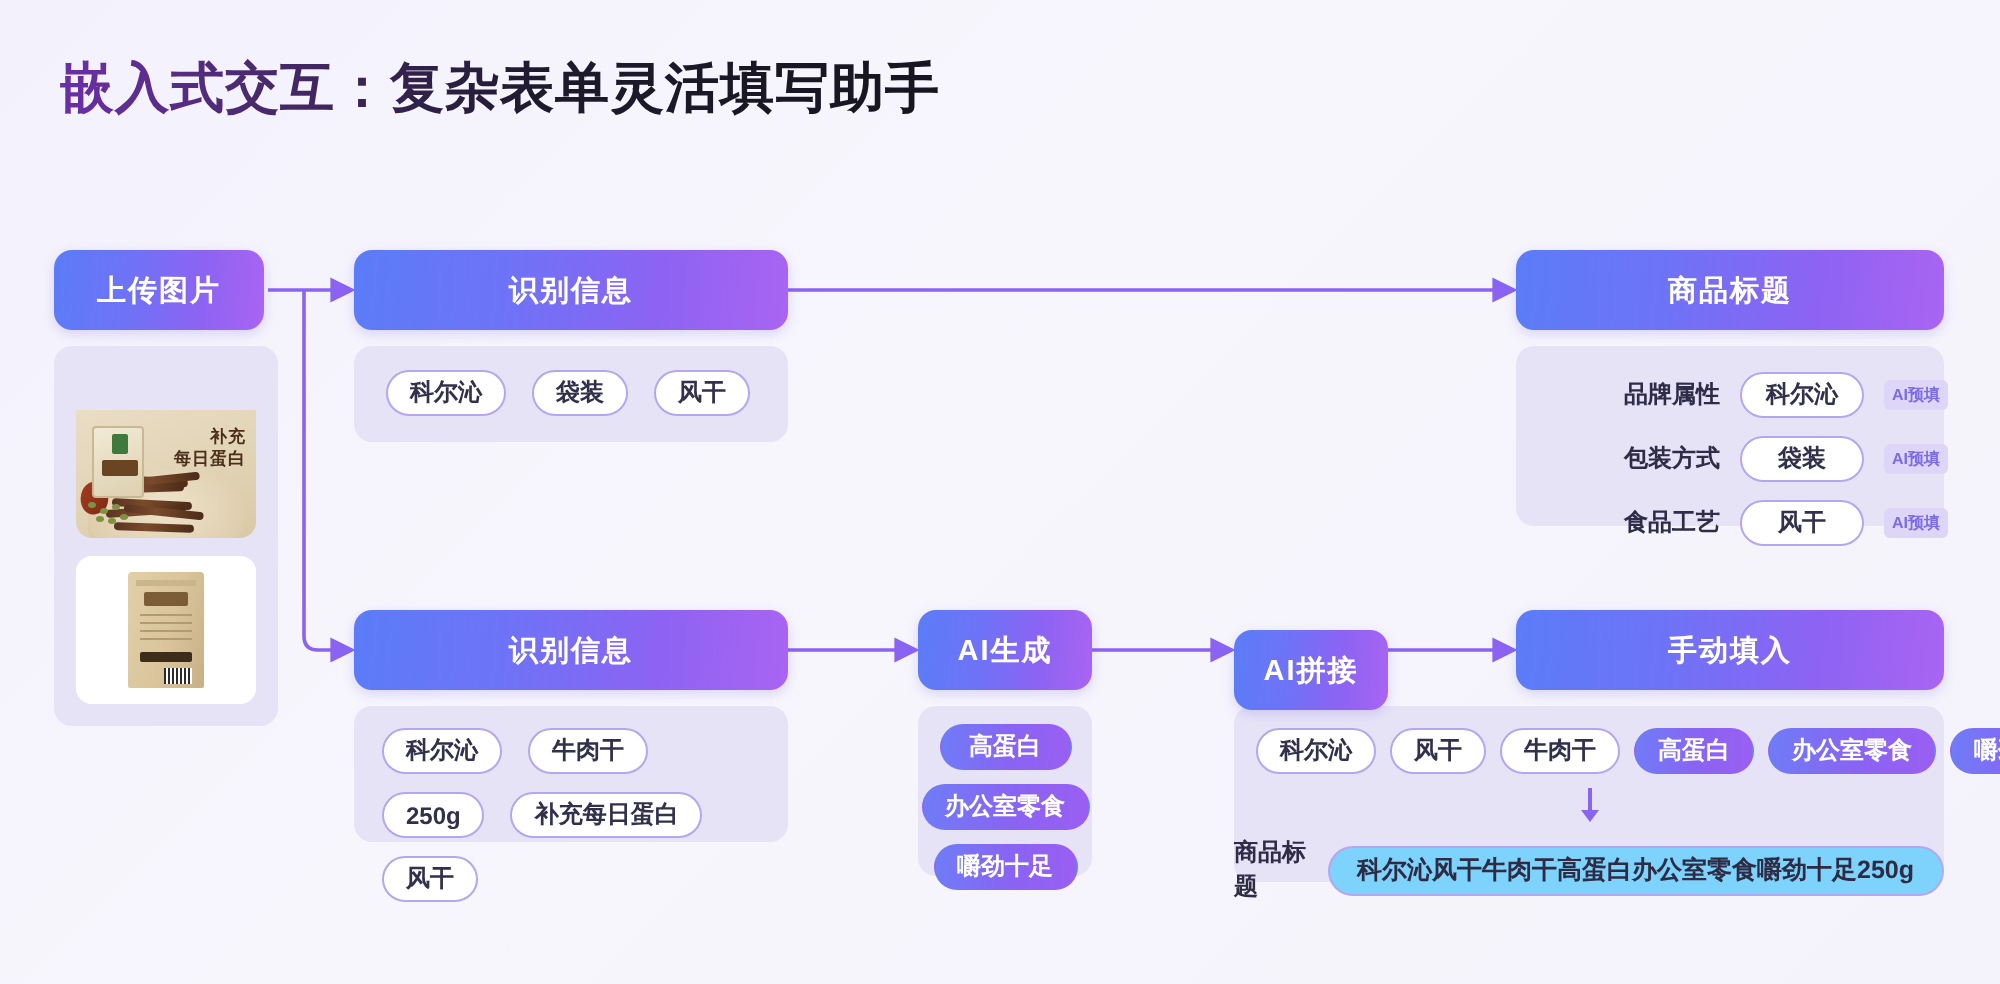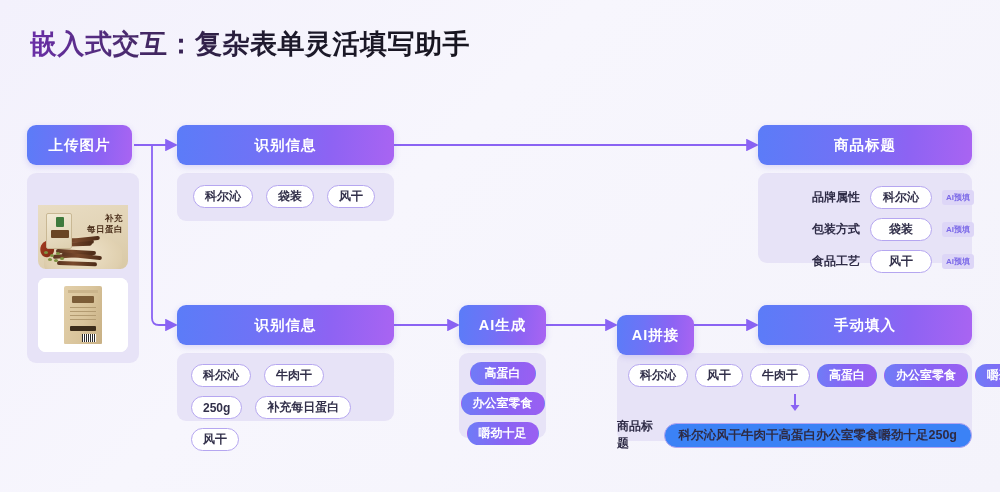--- a/index.html
+++ b/index.html
@@ -129,21 +129,21 @@
     font-size: 8px; font-weight: bold; color: #7c6ae8;
     background: #ddd6f7; border-radius: 3px; padding: 2px 4px; white-space: nowrap;
   }
 
   
   .down-arrow { display: flex; justify-content: center; margin: 7px 0 6px 0; }
   .compose-row { display: flex; align-items: center; justify-content: center; gap: 4px; }
   .compose-label { font-size: 12px; font-weight: bold; color: #2f2c47; }
   .compose-value {
     height: 25px; padding: 0 14px; border-radius: 13px;
-    background: #3b82f6; border: 1.2px solid #b5a6f0;
+    background: #7dd3fc; border: 1.2px solid #b5a6f0;
     display: flex; align-items: center; font-size: 12.5px; font-weight: bold; color: #2e2b44;
     white-space: nowrap;
   }
 
   
   .connectors { position: absolute; left: 0; top: 0; width: 1000px; height: 492px; z-index: 3; pointer-events: none; }
 </style>
 </head>
 <body>
 

